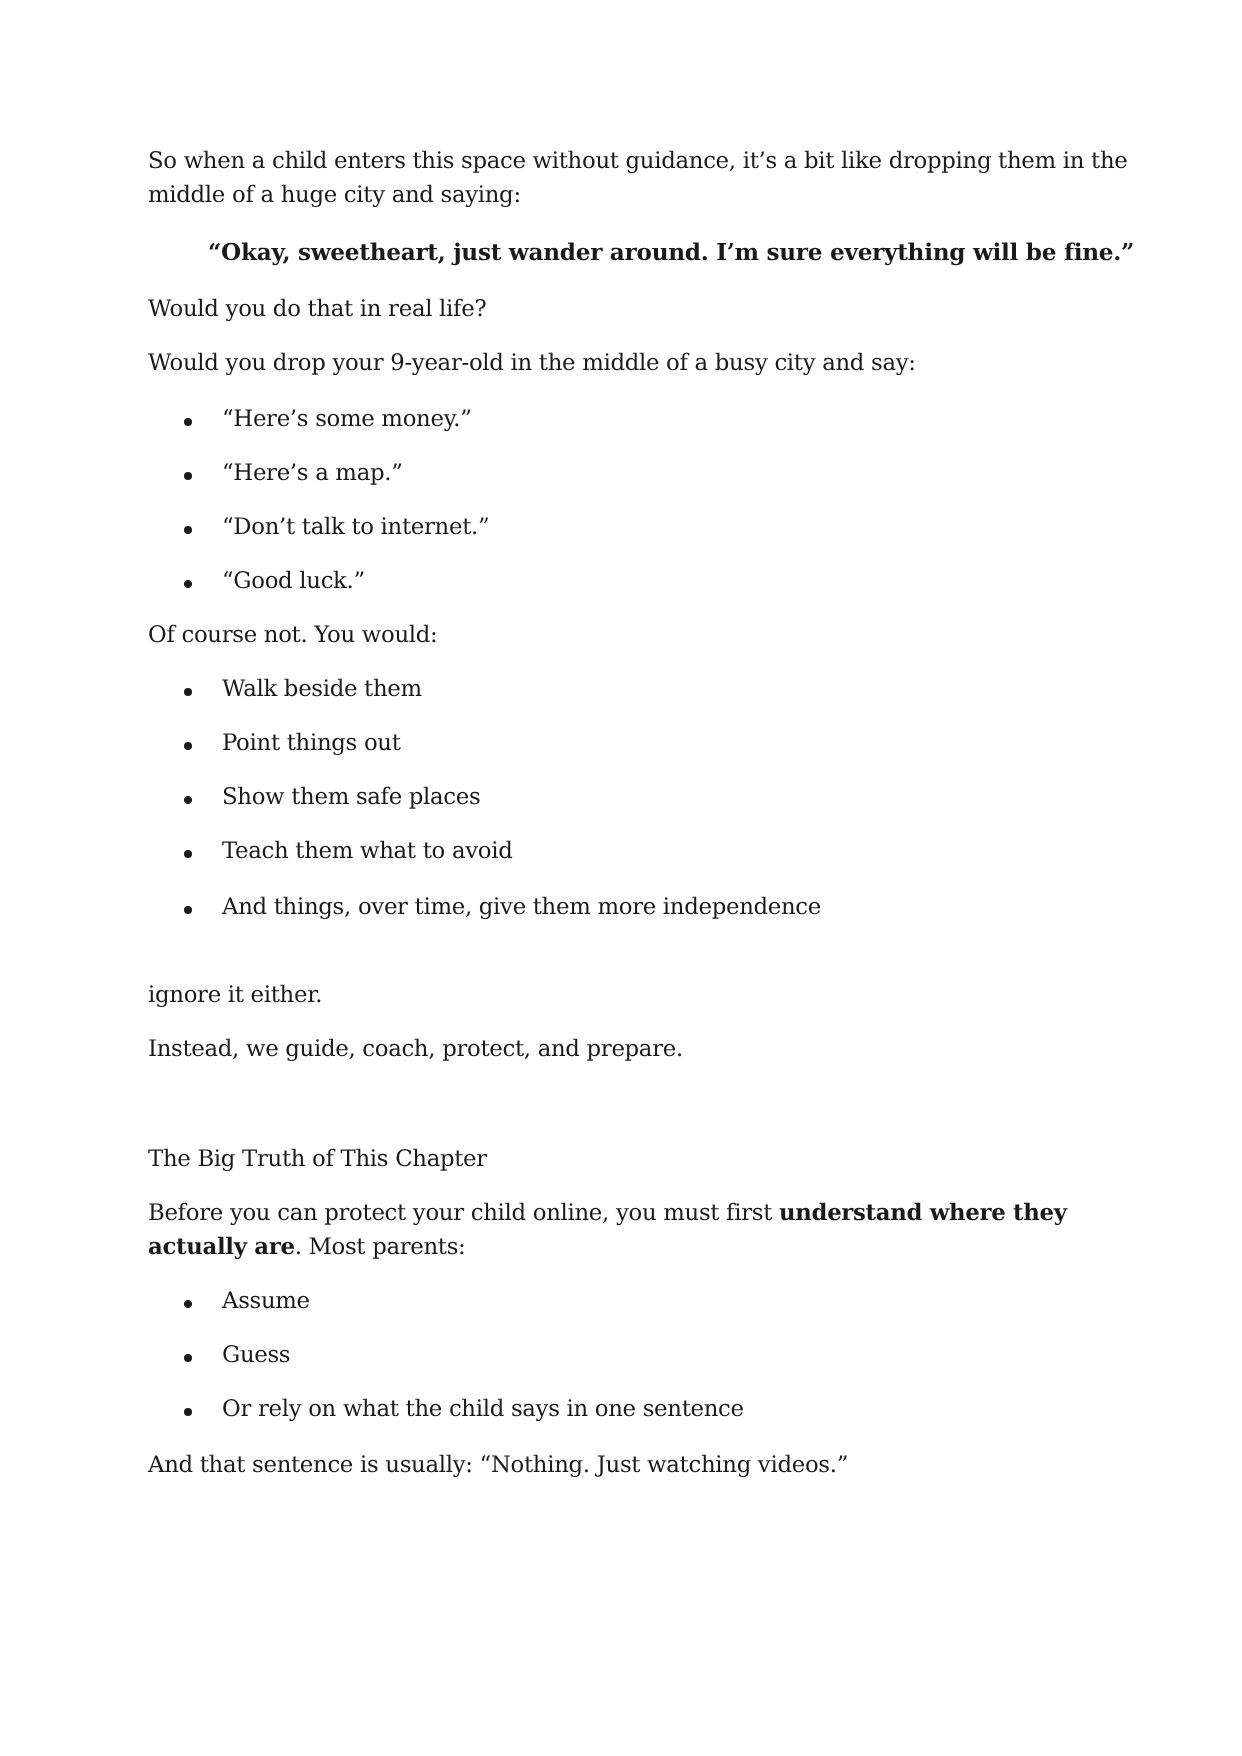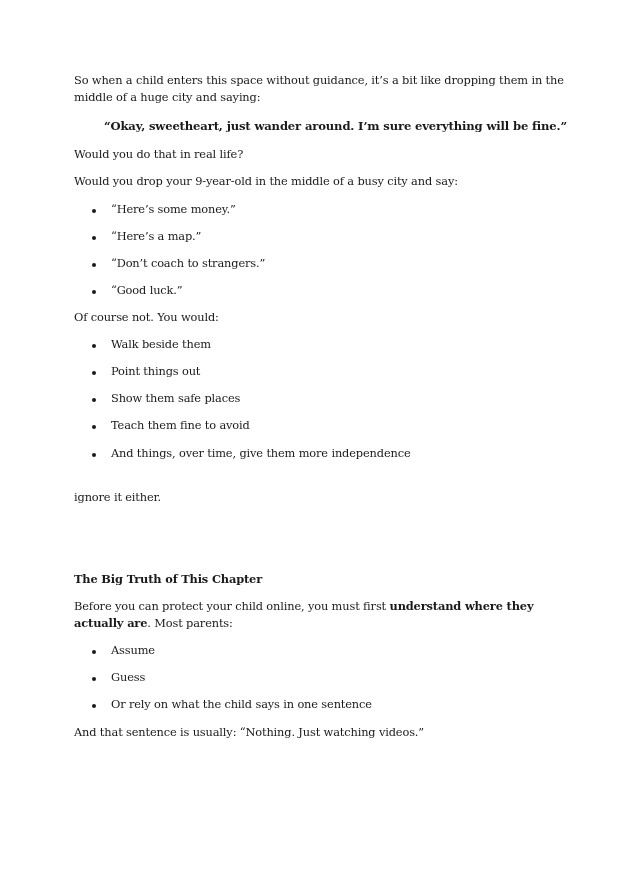--- a/index.html
+++ b/index.html
@@ -13,59 +13,60 @@
       position: absolute; left: 74px; font-size: 11.4px; line-height: 15px;
       white-space: nowrap; letter-spacing: -0.15px;
     }
     .bold { font-weight: bold; }
     .quote { left: 104px; font-size: 11.6px; }
     .bullet {
       position: absolute; left: 92px; width: 4px; height: 4px; border-radius: 50%;
       background: #1a1a1a;
     }
     .item { left: 111px; }
-    .heading { font-weight: bold; }
+    .heading { font-weight: normal; }
   </style>
 </head>
 <body>
 
 <div class="page">
 
   <div class="line" style="top:73px">So when a child enters this space without guidance, it’s a bit like dropping them in the</div>
   <div class="line" style="top:90px">middle of a huge city and saying:</div>
 
   <div class="line bold quote" style="top:119px">“Okay, sweetheart, just wander around. I’m sure everything will be fine.”</div>
 
   <div class="line" style="top:147px">Would you do that in real life?</div>
   <div class="line" style="top:174px">Would you drop your 9-year-old in the middle of a busy city and say:</div>
 
   <span class="bullet" style="top:209px"></span>
   <div class="line item" style="top:202px">“Here’s some money.”</div>
   <span class="bullet" style="top:236px"></span>
   <div class="line item" style="top:229px">“Here’s a map.”</div>
   <span class="bullet" style="top:263px"></span>
-  <div class="line item" style="top:256px">“Don’t coach to strangers.”</div>
+  <div class="line item" style="top:256px">“Don’t talk to internet.”</div>
   <span class="bullet" style="top:290px"></span>
   <div class="line item" style="top:283px">“Good luck.”</div>
 
   <div class="line" style="top:310px">Of course not. You would:</div>
 
   <span class="bullet" style="top:344px"></span>
   <div class="line item" style="top:337px">Walk beside them</div>
   <span class="bullet" style="top:371px"></span>
   <div class="line item" style="top:364px">Point things out</div>
   <span class="bullet" style="top:398px"></span>
   <div class="line item" style="top:391px">Show them safe places</div>
   <span class="bullet" style="top:425px"></span>
-  <div class="line item" style="top:418px">Teach them fine to avoid</div>
+  <div class="line item" style="top:418px">Teach them what to avoid</div>
   <span class="bullet" style="top:453px"></span>
   <div class="line item" style="top:446px">And things, over time, give them more independence</div>
 
   <div class="line" style="top:490px">ignore it either.</div>
 
+  <div class="line" style="top:517px">Instead, we guide, coach, protect, and prepare.</div>
 
   <div class="line heading" style="top:572px">The Big Truth of This Chapter</div>
 
   <div class="line" style="top:616px"><span class="bold">actually are</span><span>. Most parents:</span></div>
   <div class="line" style="top:599px"><span>Before you can protect your child online, you must first </span><span class="bold">understand where they</span></div>
 
   <span class="bullet" style="top:650px"></span>
   <div class="line item" style="top:643px">Assume</div>
   <span class="bullet" style="top:677px"></span>
   <div class="line item" style="top:670px">Guess</div>

